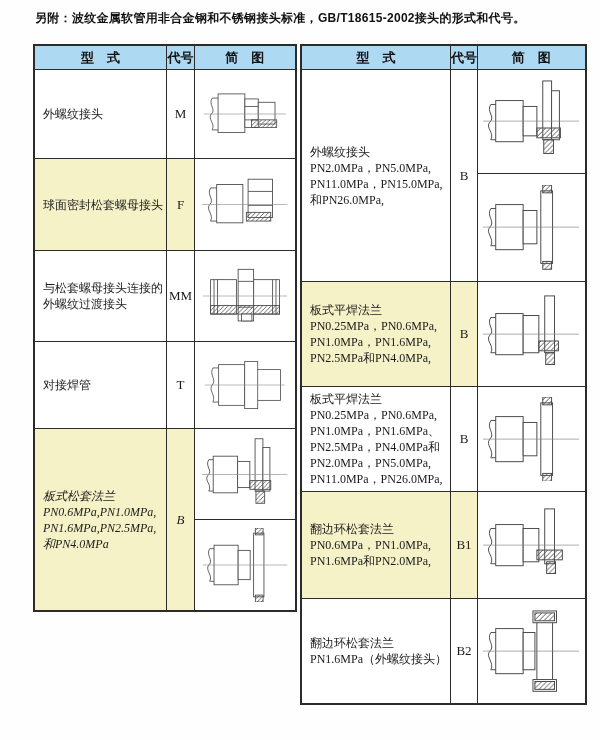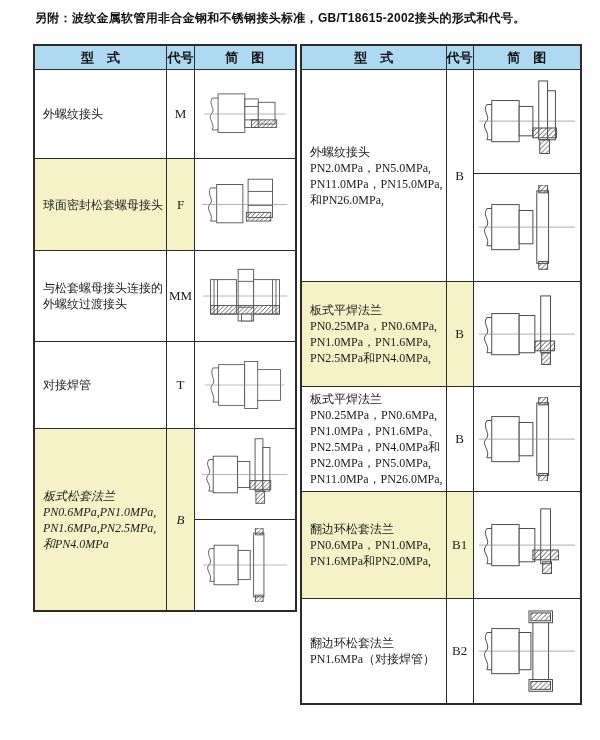--- a/index.html
+++ b/index.html
@@ -292,21 +292,21 @@
                 <rect x="56" y="48" width="26" height="10" fill="url(#hatch)" stroke="#4a4a4a" stroke-width="1"></rect>
                 <rect x="66" y="60" width="9" height="12" fill="url(#hatch)" stroke="#4a4a4a" stroke-width="1"></rect>
                 <line x1="1" y1="43" x2="99" y2="43" stroke="#888" stroke-width="0.7"></line>
               </svg>
             </div>
           </td>
         </tr>
         <tr style="height: 104px;">
           <td class="type">
             <div class="tline">翻边环松套法兰</div>
-            <div class="tline">PN1.6MPa（对接焊管）</div>
+            <div class="tline">PN1.6MPa（外螺纹接头）</div>
           </td>
           <td class="code">B2</td>
           <td class="diag">
             <div class="dbox" style="height: 104px;">
               <svg viewBox="0 0 100 86" width="98" height="84.28" class="dsvg">
                 <path d="M 18 24 H 9 C 4 31.6, 14 37.3, 8 43 C 3 48.7, 13 54.400000000000006, 9 62 H 18" fill="#fff" stroke="#4a4a4a" stroke-width="1"></path>
                 <rect x="14" y="20" width="28" height="46" fill="#fff" stroke="#4a4a4a" stroke-width="1"></rect>
                 <rect x="42" y="24" width="12" height="38" fill="#fff" stroke="#4a4a4a" stroke-width="1"></rect>
                 <rect x="56" y="12" width="16" height="62" fill="#fff" stroke="#4a4a4a" stroke-width="1"></rect>
                 <rect x="52" y="2" width="24" height="12" fill="#fff" stroke="#4a4a4a" stroke-width="1"></rect>

